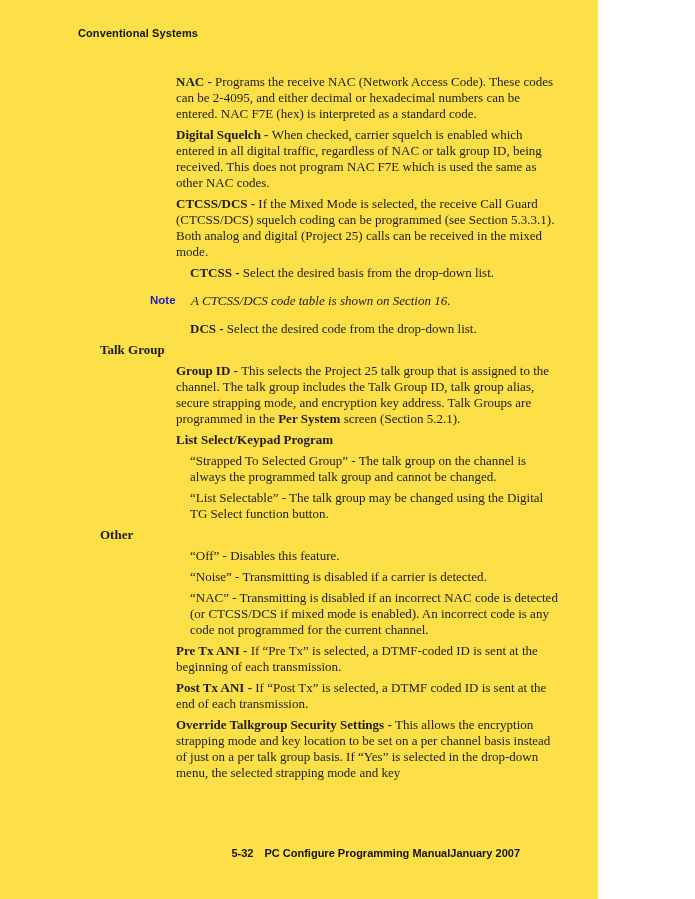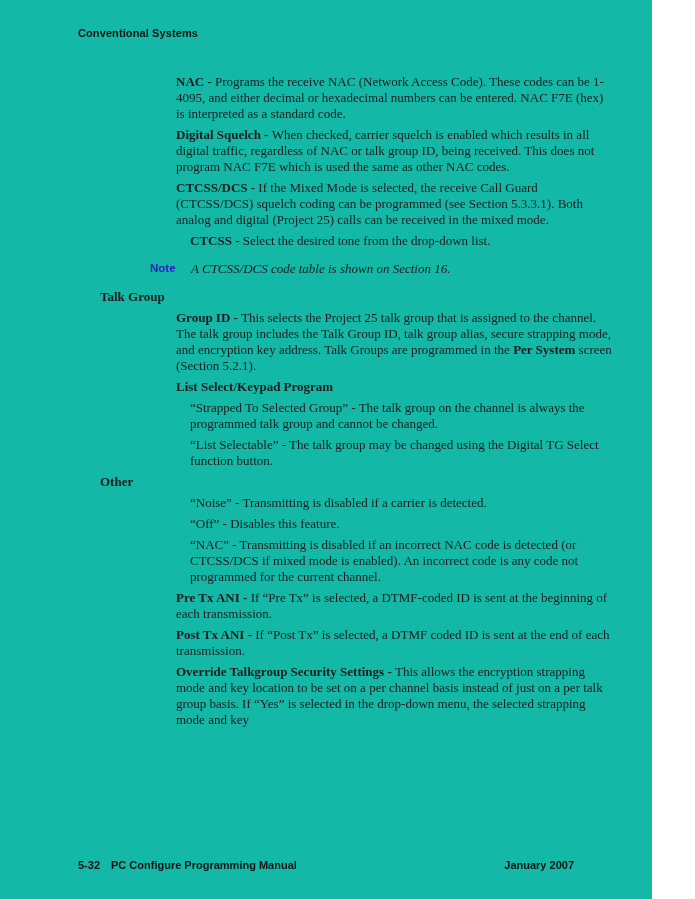--- a/index.html
+++ b/index.html
@@ -1,20 +1,20 @@
 <!DOCTYPE html>
 <html><head>
 <meta charset="utf-8">
 <style>
   html, body { margin: 0; padding: 0; background: #ffffff; }
   .page {
     position: relative;
-    width: 652px;
+    width: 598px;
     height: 899px;
-    background: #14b8a6;
+    background: #fde047;
     font-family: "Liberation Serif", serif;
     color: #1c1c1c;
     overflow: hidden;
   }
   .running-header {
     position: absolute;
     top: 27px;
     left: 78px;
     font-family: "Liberation Sans", sans-serif;
     font-weight: bold;
@@ -53,68 +53,68 @@
     line-height: 15px;
     color: #2222bb;
   }
   .note-text { font-style: italic; }
   .footer {
     position: absolute;
     top: 847px;
     left: 78px;
     right: 78px;
     display: flex;
-    justify-content: space-between;
+    justify-content: flex-end;
     font-family: "Liberation Sans", sans-serif;
     font-weight: bold;
     font-size: 11px;
     color: #121212;
-    margin-top: 12px;
   }
   .footer-left { display: flex; gap: 11px; }
 </style>
 </head>
 <body>
 
 <div class="page">
 
   <div class="running-header">Conventional Systems</div>
 
   <div class="body-content">
 
-    <p><b class="lead">NAC - </b><span>Programs the receive NAC (Network Access Code). These codes can be 1-4095, and either decimal or hexadecimal numbers can be entered. NAC F7E (hex) is interpreted as a standard code.</span></p>
+    <p><b class="lead">NAC - </b><span>Programs the receive NAC (Network Access Code). These codes can be 2-4095, and either decimal or hexadecimal numbers can be entered. NAC F7E (hex) is interpreted as a standard code.</span></p>
 
-    <p><b class="lead">Digital Squelch - </b><span>When checked, carrier squelch is enabled which results in all digital traffic, regardless of NAC or talk group ID, being received. This does not program NAC F7E which is used the same as other NAC codes.</span></p>
+    <p><b class="lead">Digital Squelch - </b><span>When checked, carrier squelch is enabled which entered in all digital traffic, regardless of NAC or talk group ID, being received. This does not program NAC F7E which is used the same as other NAC codes.</span></p>
 
     <p><b class="lead">CTCSS/DCS - </b><span>If the Mixed Mode is selected, the receive Call Guard (CTCSS/DCS) squelch coding can be programmed (see Section 5.3.3.1). Both analog and digital (Project 25) calls can be received in the mixed mode.</span></p>
 
-    <p class="indent-2"><b class="lead">CTCSS - </b><span>Select the desired tone from the drop-down list.</span></p>
+    <p class="indent-2"><b class="lead">CTCSS - </b><span>Select the desired basis from the drop-down list.</span></p>
 
     <div class="note-row">
       <span class="note-label">Note</span>
       <span class="note-text">A CTCSS/DCS code table is shown on Section 16.</span>
     </div>
 
+    <p class="indent-2"><b class="lead">DCS - </b><span>Select the desired code from the drop-down list.</span></p>
 
     <p class="indent-h sp-before"><b class="lead">Talk Group</b></p>
 
     <p><b class="lead">Group ID - </b><span>This selects the Project 25 talk group that is assigned to the channel. The talk group includes the Talk Group ID, talk group alias, secure strapping mode, and encryption key address. Talk Groups are programmed in the </span><b class="lead">Per System</b><span> screen (Section 5.2.1).</span></p>
 
     <p><b class="lead">List Select/Keypad Program</b></p>
 
     <p class="indent-2"><span>“Strapped To Selected Group” - The talk group on the channel is always the programmed talk group and cannot be changed.</span></p>
 
     <p class="indent-2"><span>“List Selectable” - The talk group may be changed using the Digital TG Select function button.</span></p>
 
     <p class="indent-h sp-before"><b class="lead">Other</b></p>
 
 
+    <p class="indent-2"><span>“Off” - Disables this feature.</span></p>
+
     <p class="indent-2"><span>“Noise” - Transmitting is disabled if a carrier is detected.</span></p>
-
-    <p class="indent-2"><span>“Off” - Disables this feature.</span></p>
 
     <p class="indent-2"><span>“NAC” - Transmitting is disabled if an incorrect NAC code is detected (or CTCSS/DCS if mixed mode is enabled). An incorrect code is any code not programmed for the current channel.</span></p>
 
 
     <p><b class="lead">Pre Tx ANI - </b><span>If “Pre Tx” is selected, a DTMF-coded ID is sent at the beginning of each transmission.</span></p>
 
     <p><b class="lead">Post Tx ANI - </b><span>If “Post Tx” is selected, a DTMF coded ID is sent at the end of each transmission.</span></p>
 
     <p><b class="lead">Override Talkgroup Security Settings - </b><span>This allows the encryption strapping mode and key location to be set on a per channel basis instead of just on a per talk group basis. If “Yes” is selected in the drop-down menu, the selected strapping mode and key</span></p>
 

